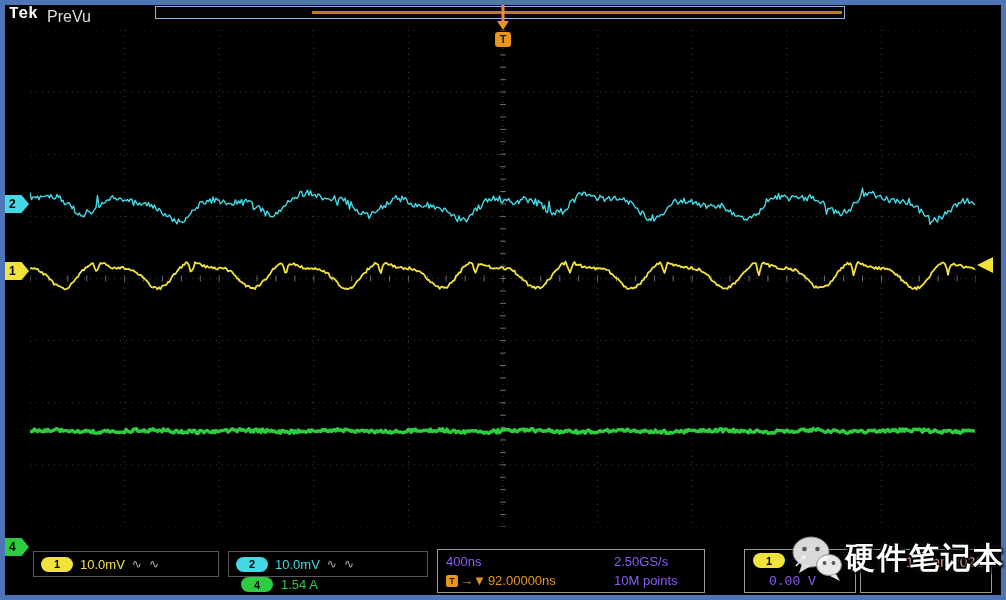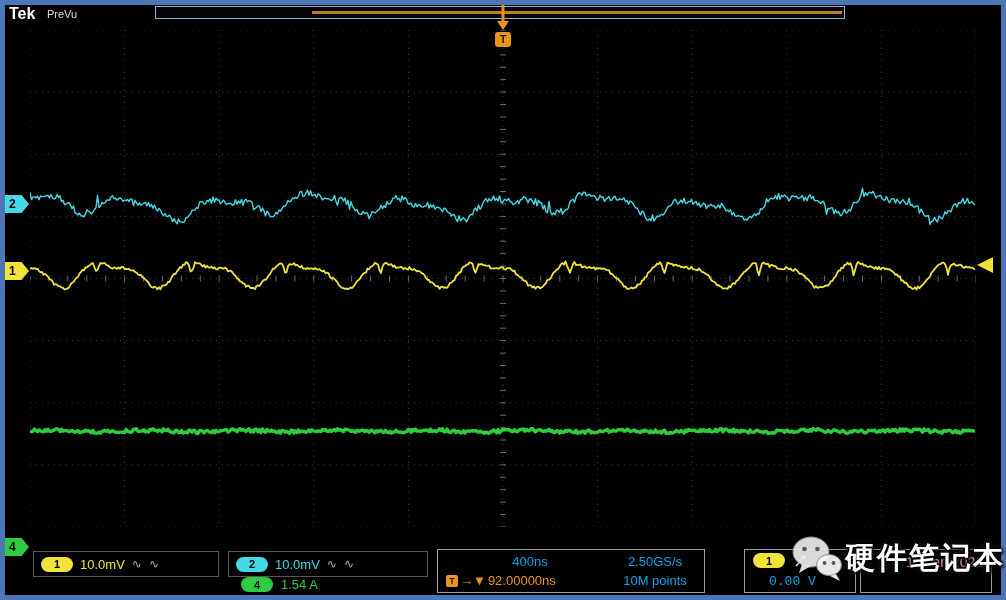--- a/index.html
+++ b/index.html
@@ -1,20 +1,20 @@
 <!DOCTYPE html>
 <html><head>
 <meta charset="utf-8">
 <style>
   html,body{margin:0;padding:0;background:#111;}
   .stage{position:relative;width:1006px;height:600px;background:#000;overflow:hidden;
          font-family:"Liberation Sans",sans-serif;}
   .frame{position:absolute;inset:0;border:5px solid #4e76b6;z-index:50;pointer-events:none;}
-  .logo{position:absolute;left:9px;top:5px;color:#fff;font-size:16px;font-weight:bold;z-index:2;}
-  .prevu{position:absolute;left:47px;top:8px;color:#ddd;font-size:11px;z-index:2;}
+  .logo{position:absolute;left:9px;top:5px;color:#fff;font-size:16px;font-weight:bold;z-index:2;font-family:Liberation Mono, monospace;}
+  .prevu{position:absolute;left:47px;top:8px;color:#ddd;font-size:16px;z-index:2;}
   .acqbar{position:absolute;left:155px;top:6px;width:690px;height:13px;border:1px solid #8fb4e3;
           box-sizing:border-box;background:#050505;z-index:1;}
   .recline{position:absolute;left:156px;top:4px;height:3px;width:530px;background:#c07d20;}
   .trigarrow{position:absolute;left:495px;top:4px;z-index:3;line-height:0;}
   .trigbadge{position:absolute;left:495px;top:32px;width:16px;height:15px;background:#e8951e;
              border-radius:3px;color:#1c1c1c;font-size:11px;font-weight:bold;text-align:center;
              line-height:15px;z-index:3;}
   .plot{position:absolute;left:30px;top:30px;width:946px;height:497px;}
   .chtag{position:absolute;width:25px;height:18px;clip-path:polygon(0 0,70% 0,100% 50%,70% 100%,0 100%);
          color:#000;font-weight:bold;font-size:12px;line-height:18px;padding-left:5px;
@@ -30,21 +30,21 @@
         display:flex;align-items:center;justify-content:center;padding:0 3px;}
   .p1{background:#f2e23c;} .p2{background:#45d9e6;} .p4{background:#2ecc40;}
   .t1{color:#f2e23c;font-size:13px;} .t2{color:#45d9e6;font-size:13px;} .t4{color:#2ecc40;font-size:13px;}
   .icn{color:#a9b4a9;font-size:12px;}
   #ch1box{left:33px;top:551px;width:186px;height:26px;}
   #ch2box{left:228px;top:551px;width:200px;height:26px;}
   #ch4row{position:absolute;left:241px;top:577px;display:flex;align-items:center;gap:8px;}
   #tbox{position:absolute;left:437px;top:549px;width:268px;height:44px;border:1px solid #9a9a9a;
         background:#000;box-sizing:border-box;display:grid;grid-template-columns:168px 1fr;
         padding:2px 8px;align-items:center;}
-  .wtxt{color:#0ea5e9;font-size:13px;text-align:center;}
+  .wtxt{color:#8b5cf6;font-size:13px;}
   .otxt{color:#e8951e;font-size:13px;display:flex;align-items:center;gap:2px;}
   .tb2{width:12px;height:12px;background:#e8951e;border-radius:2px;color:#1c1c1c;font-size:9px;
        font-weight:bold;text-align:center;line-height:12px;}
   #trgbox{position:absolute;left:744px;top:549px;width:112px;height:44px;border:1px solid #9a9a9a;
           background:#000;box-sizing:border-box;padding:3px 8px;display:flex;flex-direction:column;
           justify-content:space-between;}
   .trow{display:flex;align-items:center;gap:9px;}
   .lvl{padding-left:16px;font-family:Liberation Mono, monospace;}
   #datebox{position:absolute;left:860px;top:549px;width:132px;height:44px;border:1px solid #9a9a9a;
            background:#000;box-sizing:border-box;padding:4px 8px;color:#fca5a5;font-size:14px;

